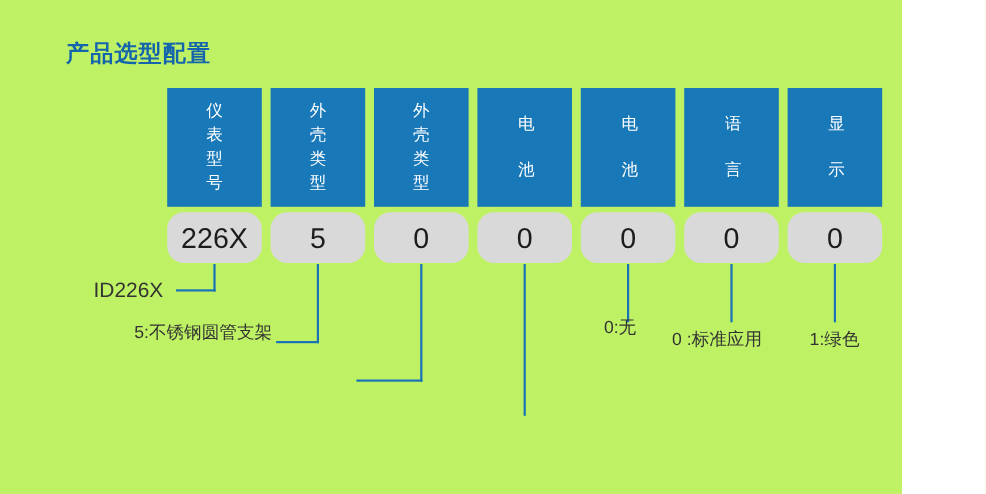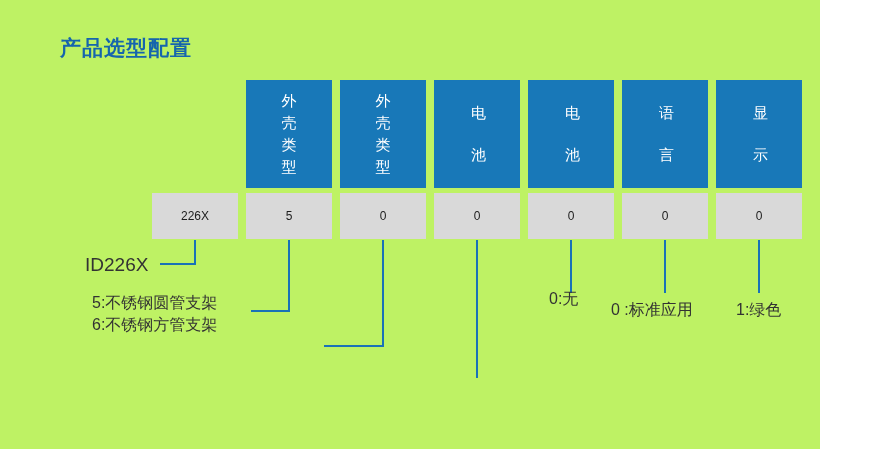--- a/index.html
+++ b/index.html
@@ -24,40 +24,44 @@
   .vtext {
     width:18px; word-break:break-all; text-align:center;
     font-size:15px; line-height:22px;
   }
   .h2c .vtext { line-height:42px;text-align:right; }
   
   .val {
     position:absolute; top:193px; width:86px; height:46px;
     background:#d9d9d9; color:#1c1c1c;
     display:flex; align-items:center; justify-content:center;
-    font-size:12px;
+    font-size:26px;
+    border-radius:15px;
   }
   
   .vline { position:absolute; width:2px; background:#1a72b8; }
   .hline { position:absolute; height:2px; background:#1a72b8; }
   
   .note {
     position:absolute; color:#333333; font-size:16px; line-height:22px;
     white-space:nowrap;
   }
   .note div { white-space:nowrap; }
   .note-id { font-size:19px; }
 </style>
 </head>
 <body>
 
 <div class="canvas">
 
   <h1 class="title">产品选型配置</h1>
 
+  <div class="head" style="left:152px">
+    <span class="vtext">仪表型号</span>
+  </div>
   <div class="head" style="left:246px">
     <span class="vtext">外壳类型</span>
   </div>
   <div class="head" style="left:340px">
     <span class="vtext">外壳类型</span>
   </div>
   <div class="head h2c" style="left:434px">
     <span class="vtext">电池</span>
   </div>
   <div class="head h2c" style="left:528px">
@@ -89,23 +93,22 @@
 
   <div class="vline" style="left:476px; top:240px; height:138px"></div>
   <div class="vline" style="left:570px; top:240px; height:53px"></div>
   <div class="vline" style="left:664px; top:240px; height:53px"></div>
   <div class="vline" style="left:758px; top:240px; height:53px"></div>
 
   <div class="note note-id" style="left:85px; top:254px">
     <div>ID226X</div>
   </div>
 
-  <div class="note" style="left:92px; top:292px">
+  <div class="note" style="left:122px; top:292px">
     <div>5:不锈钢圆管支架</div>
-    <div>6:不锈钢方管支架</div>
   </div>
 
 
 
   <div class="note" style="left:549px; top:288px">
     <div>0:无</div>
   </div>
 
   <div class="note" style="left:611px; top:299px">
     <div>0 :标准应用</div>

